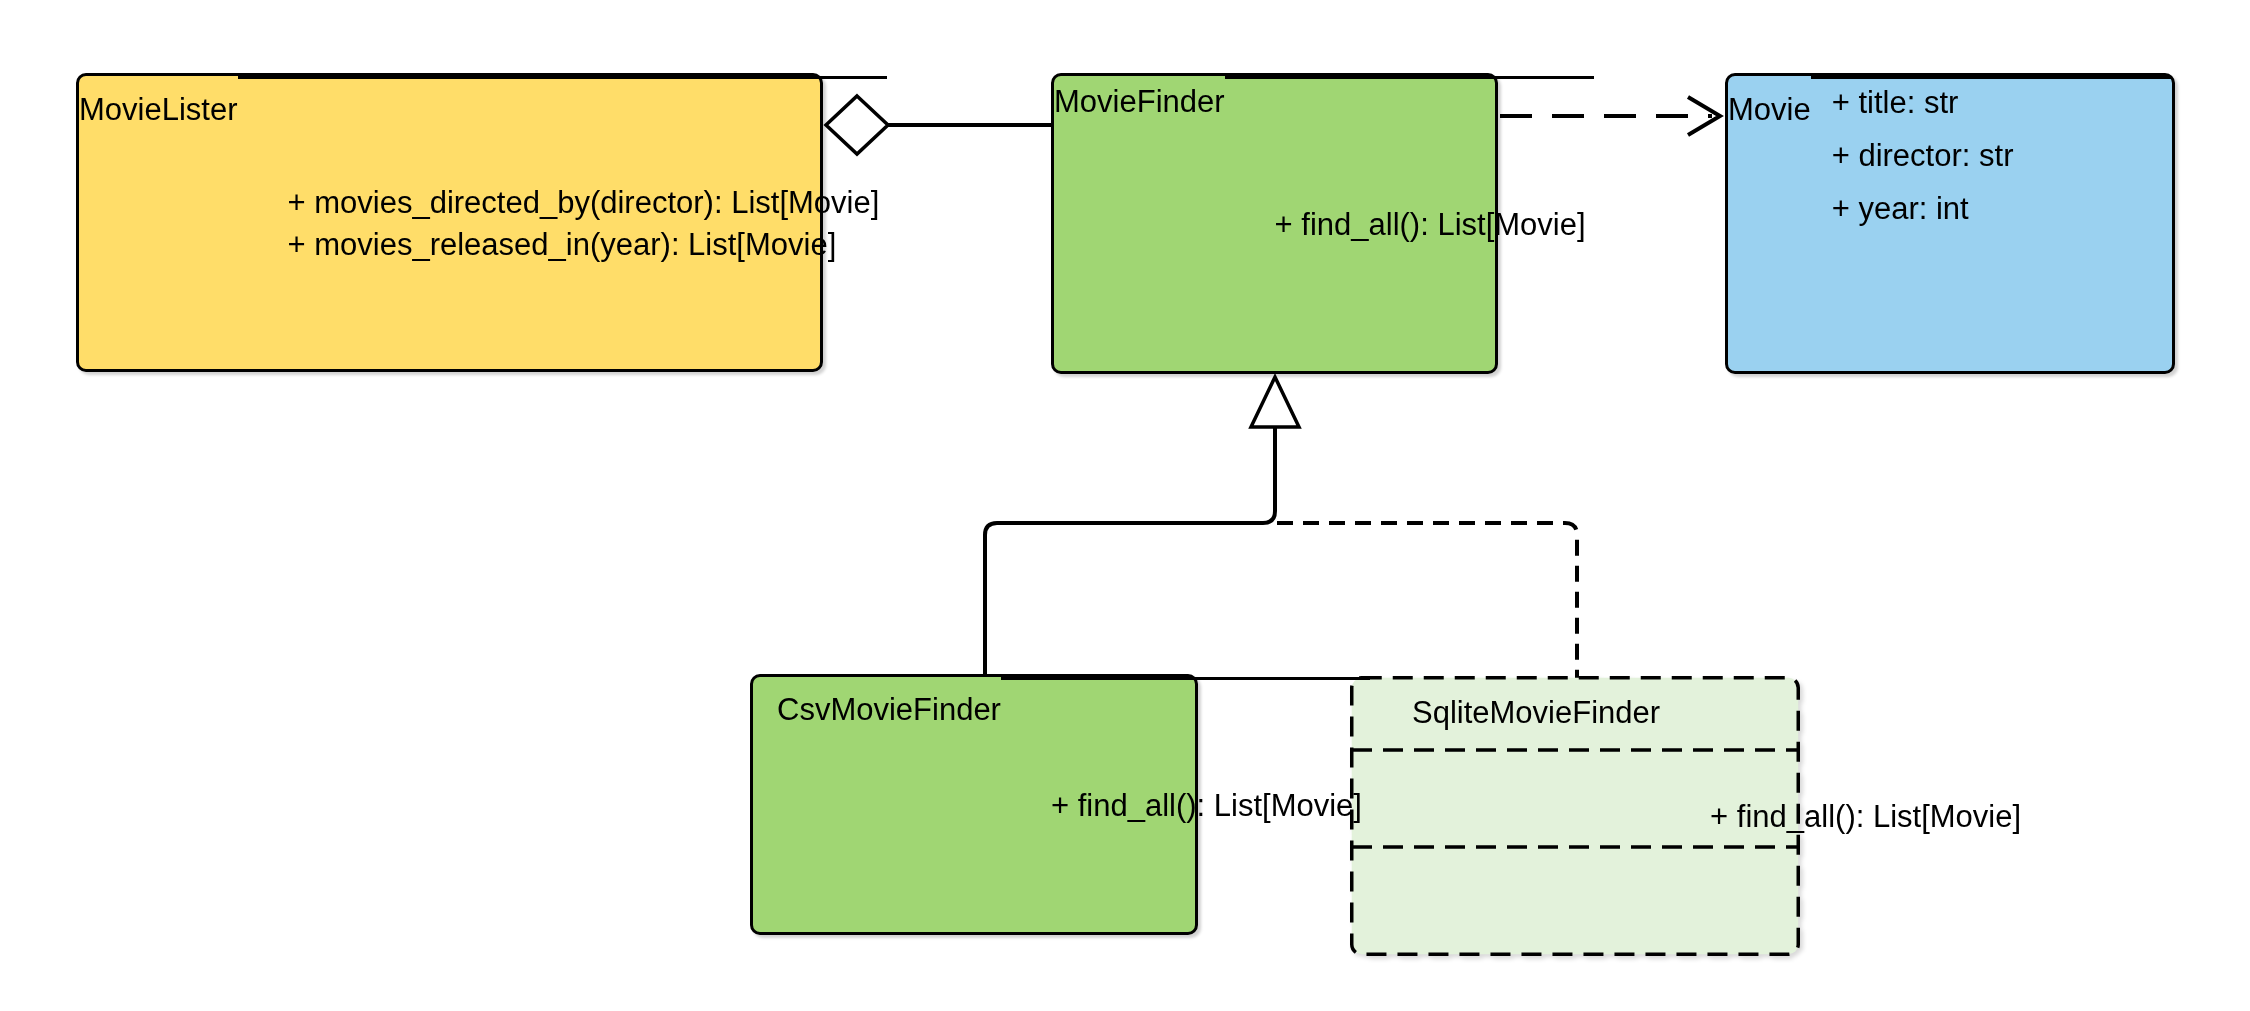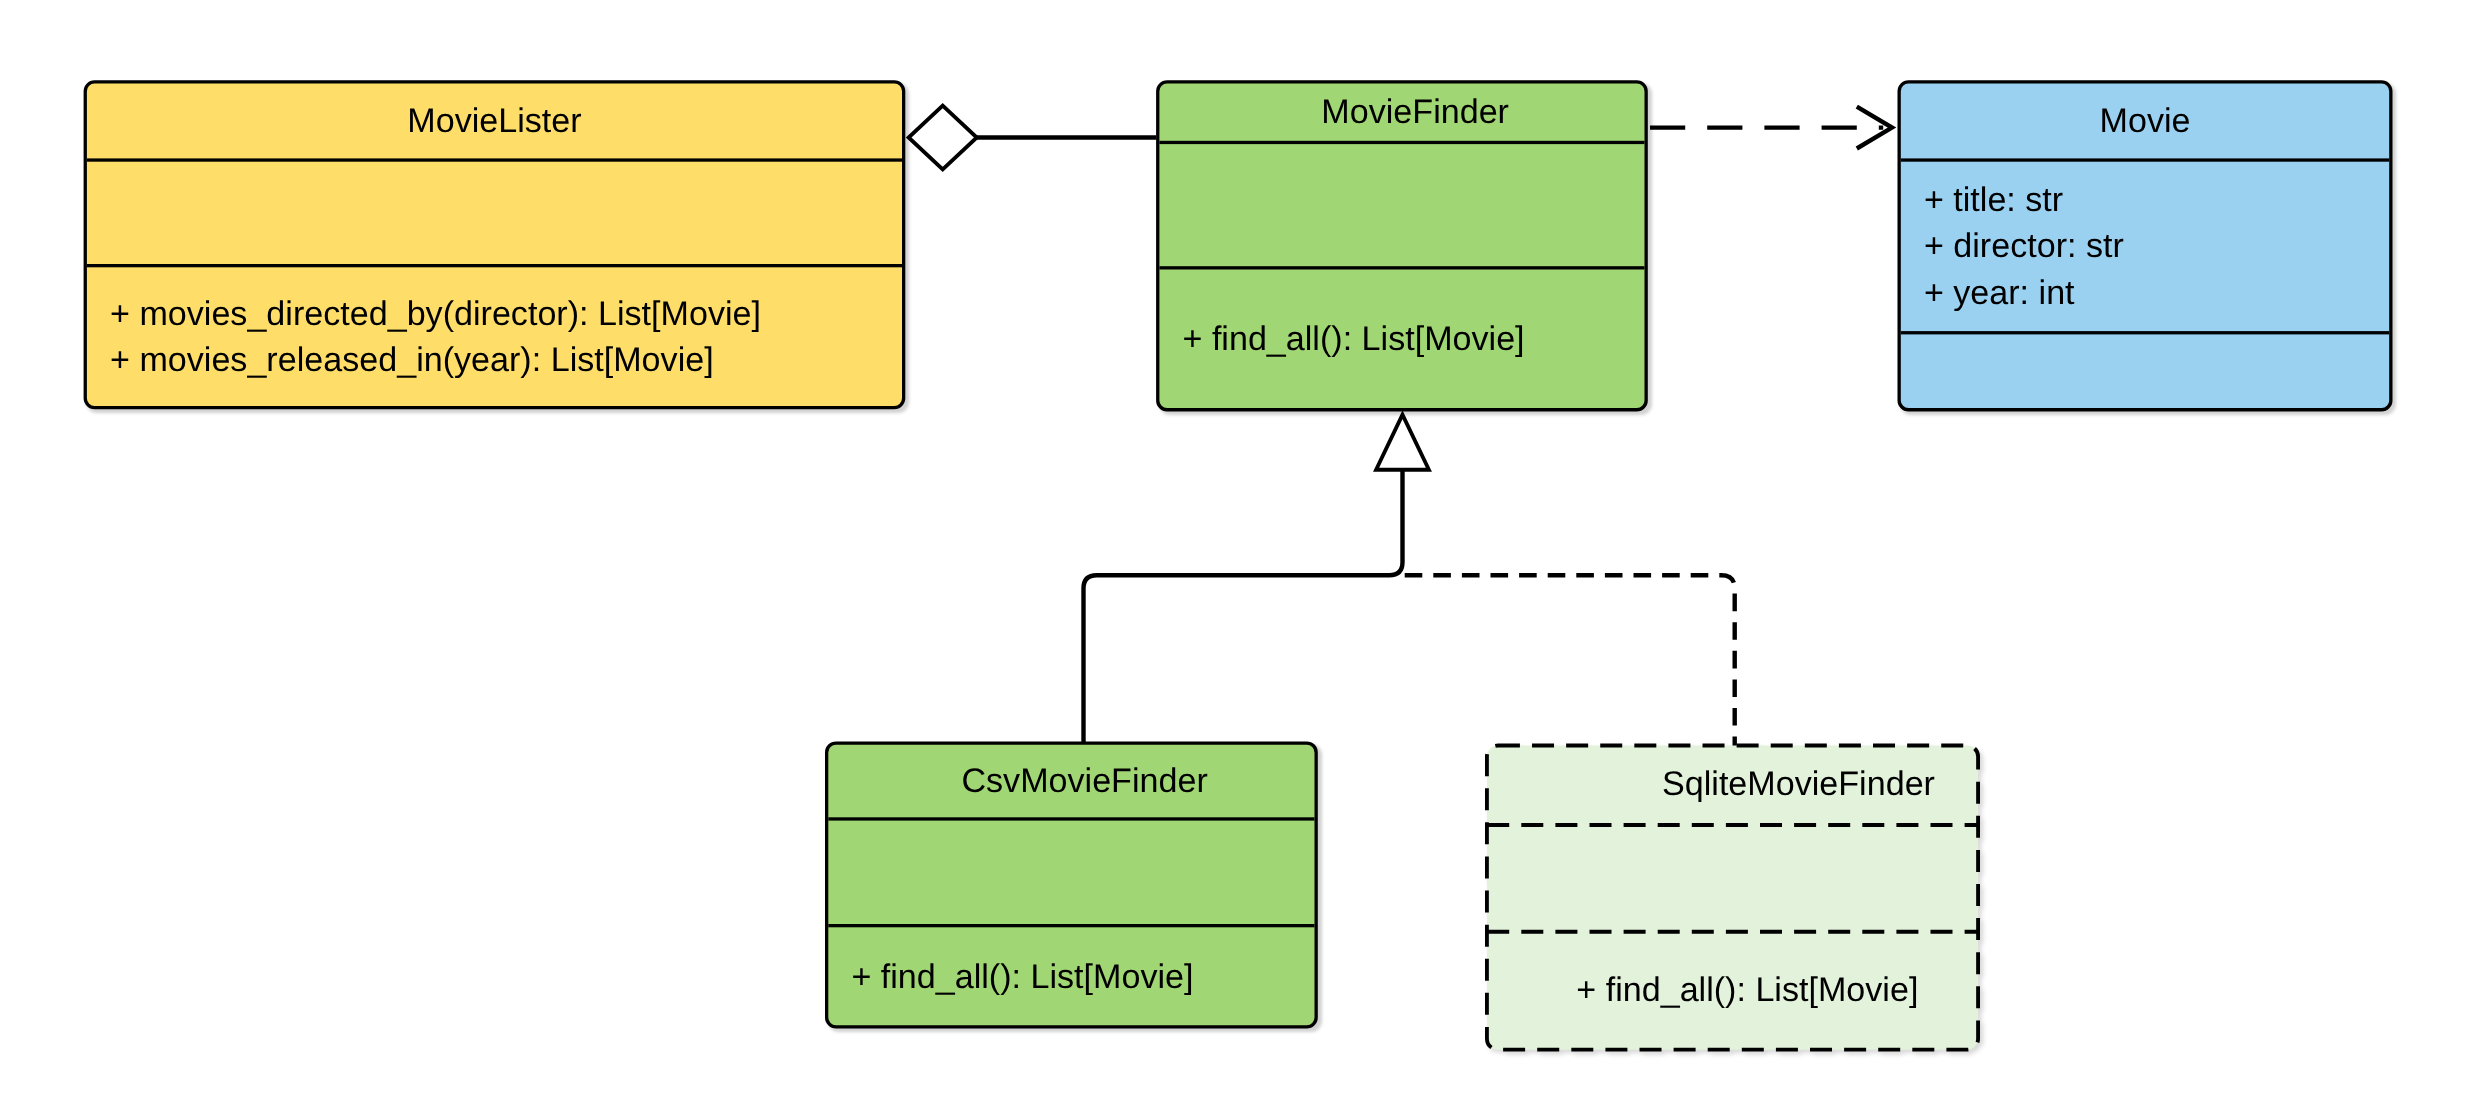--- a/index.html
+++ b/index.html
@@ -12,21 +12,21 @@
     color: #000000;
     overflow: hidden;
   }
   #wires { position: absolute; left: 0; top: 0; width: 2250px; height: 1011px; }
   .uml-class {
     position: absolute;
     box-sizing: border-box;
     border: 3.5px solid #000000;
     border-radius: 10px;
     display: flex;
-    flex-direction: column;
+    flex-direction: row;
     box-shadow: 3px 3px 3px rgba(0,0,0,0.18);
   }
   .uml-class.ghost {
     border: none;
     background: transparent !important;
     box-shadow: none;
   }
   .compartment { box-sizing: border-box; }
   .compartment.title {
     display: flex;
@@ -77,34 +77,34 @@
       <span>MovieLister</span>
     </div>
     <div class="compartment attrs" style="height:96px;"></div>
     <div class="compartment methods">
       <div class="member">+ movies_directed_by(director): List[Movie]</div>
       <div class="member">+ movies_released_in(year): List[Movie]</div>
     </div>
   </div>
 
   <div class="uml-class" style="left:1051px; top:73px; width:447px; height:301px; background:#A0D673;">
-    <div class="compartment title" style="height:52px;padding-left:24px;">
+    <div class="compartment title" style="height:52px;">
       <span>MovieFinder</span>
     </div>
     <div class="compartment attrs" style="height:114px;"></div>
     <div class="compartment methods">
       <div class="member">+ find_all(): List[Movie]</div>
     </div>
   </div>
 
   <div class="uml-class" style="left:1725px; top:73px; width:450px; height:301px; background:#9AD1F0;">
     <div class="compartment title" style="height:68px;">
       <span>Movie</span>
     </div>
-    <div class="compartment attrs" style="height:157px;">
+    <div class="compartment attrs" style="height:157px;gap:11px;">
       <div class="member">+ title: str</div>
       <div class="member">+ director: str</div>
       <div class="member">+ year: int</div>
     </div>
     <div class="compartment methods"></div>
   </div>
 
   <div class="uml-class" style="left:750px; top:674px; width:448px; height:261px; background:#A0D673;">
     <div class="compartment title" style="height:66px;padding-left:24px;">
       <span>CsvMovieFinder</span>

